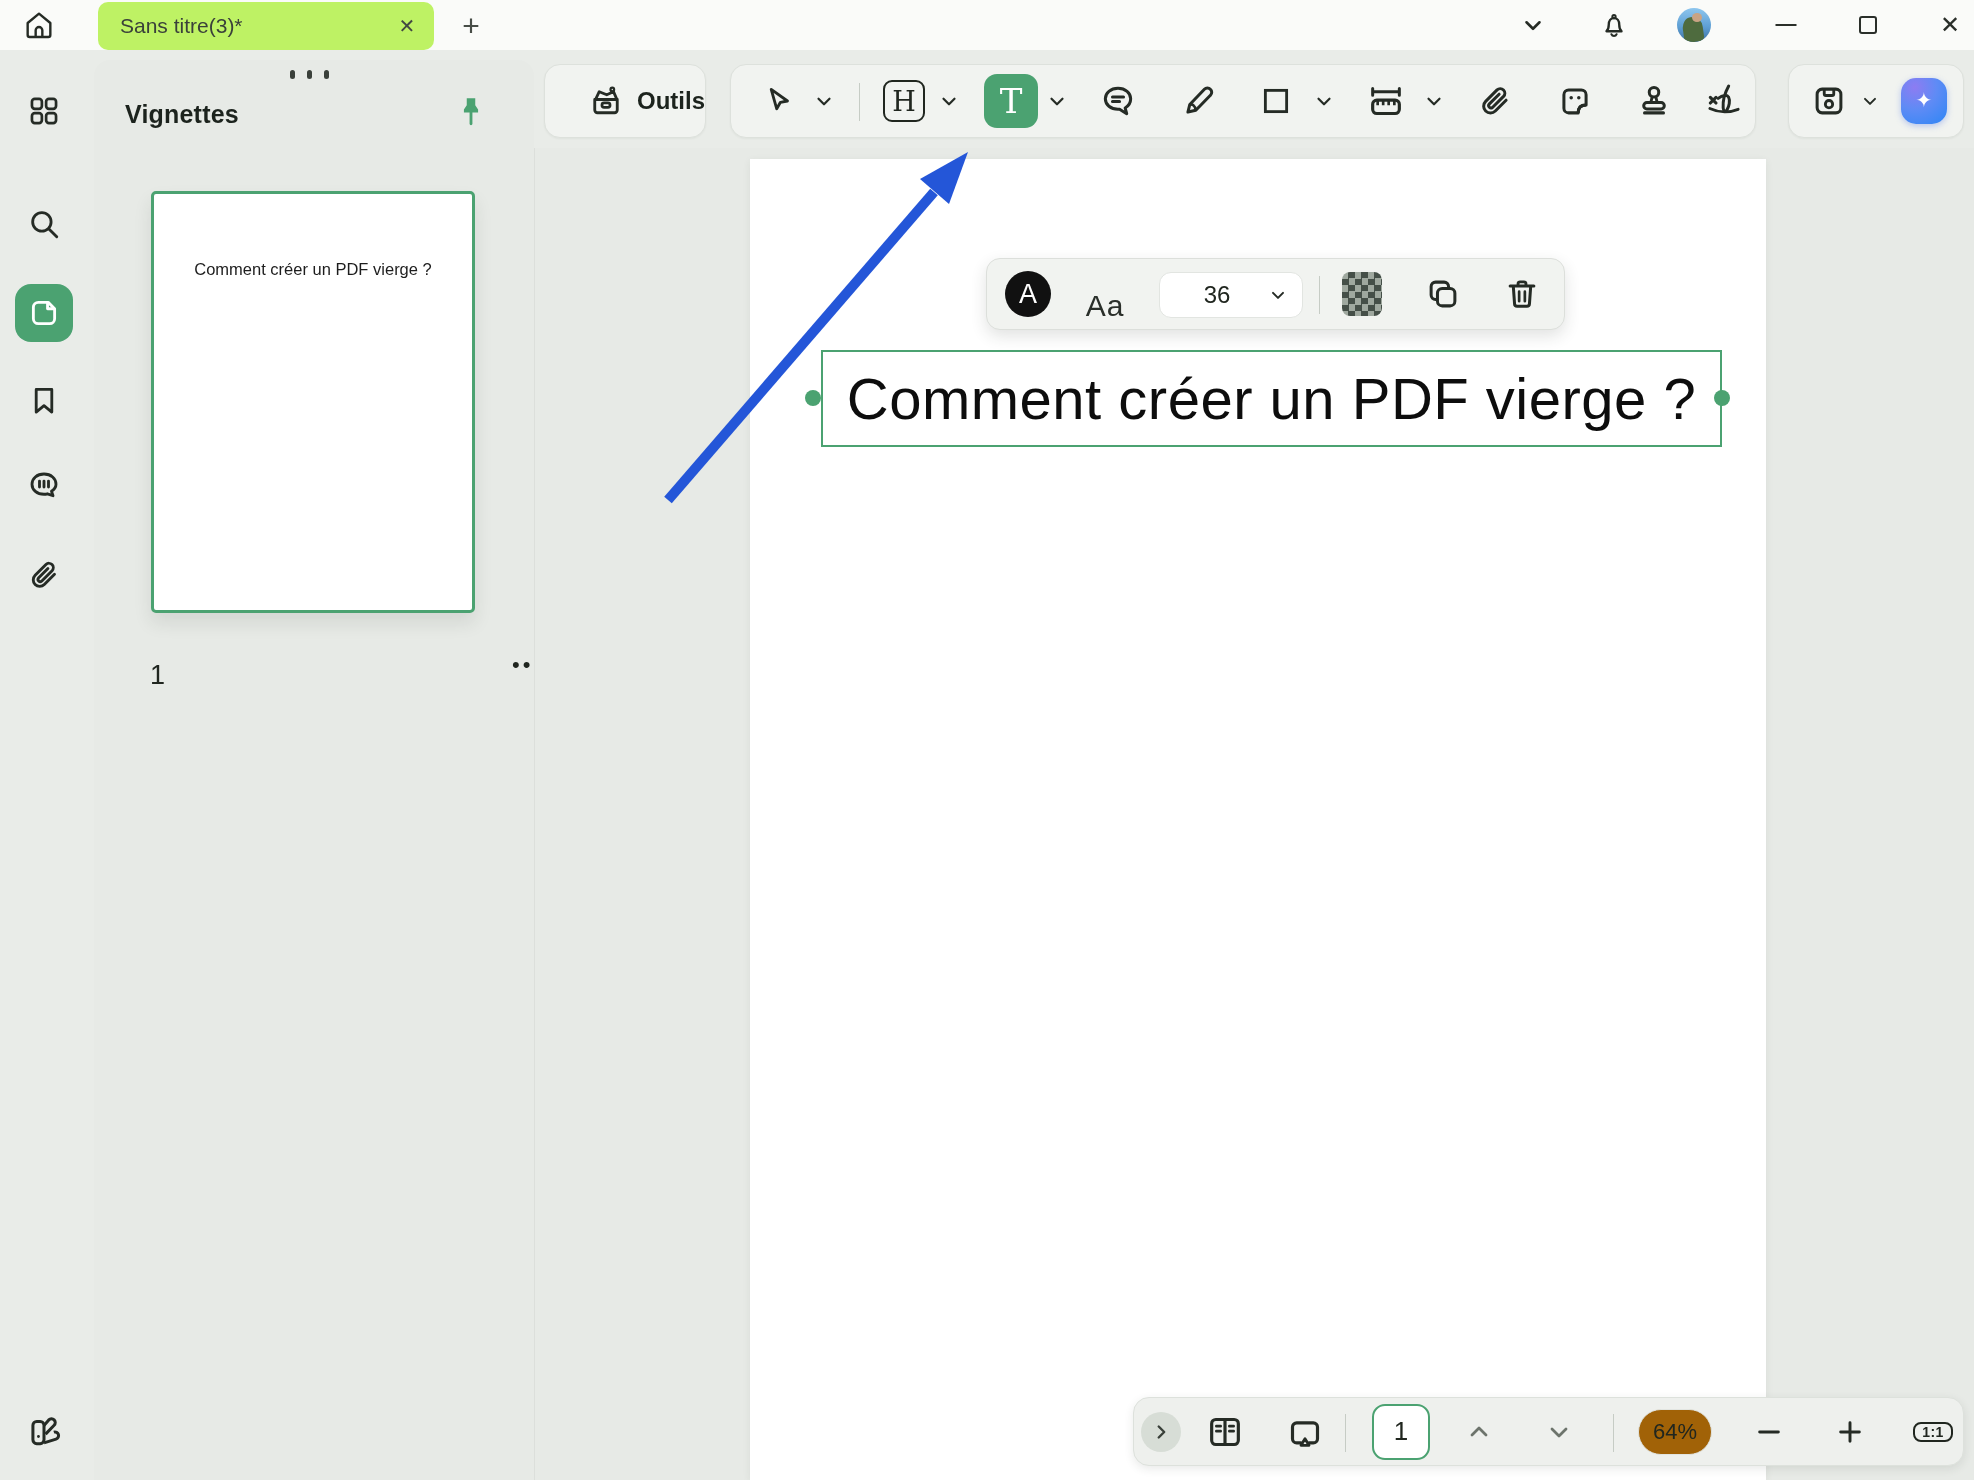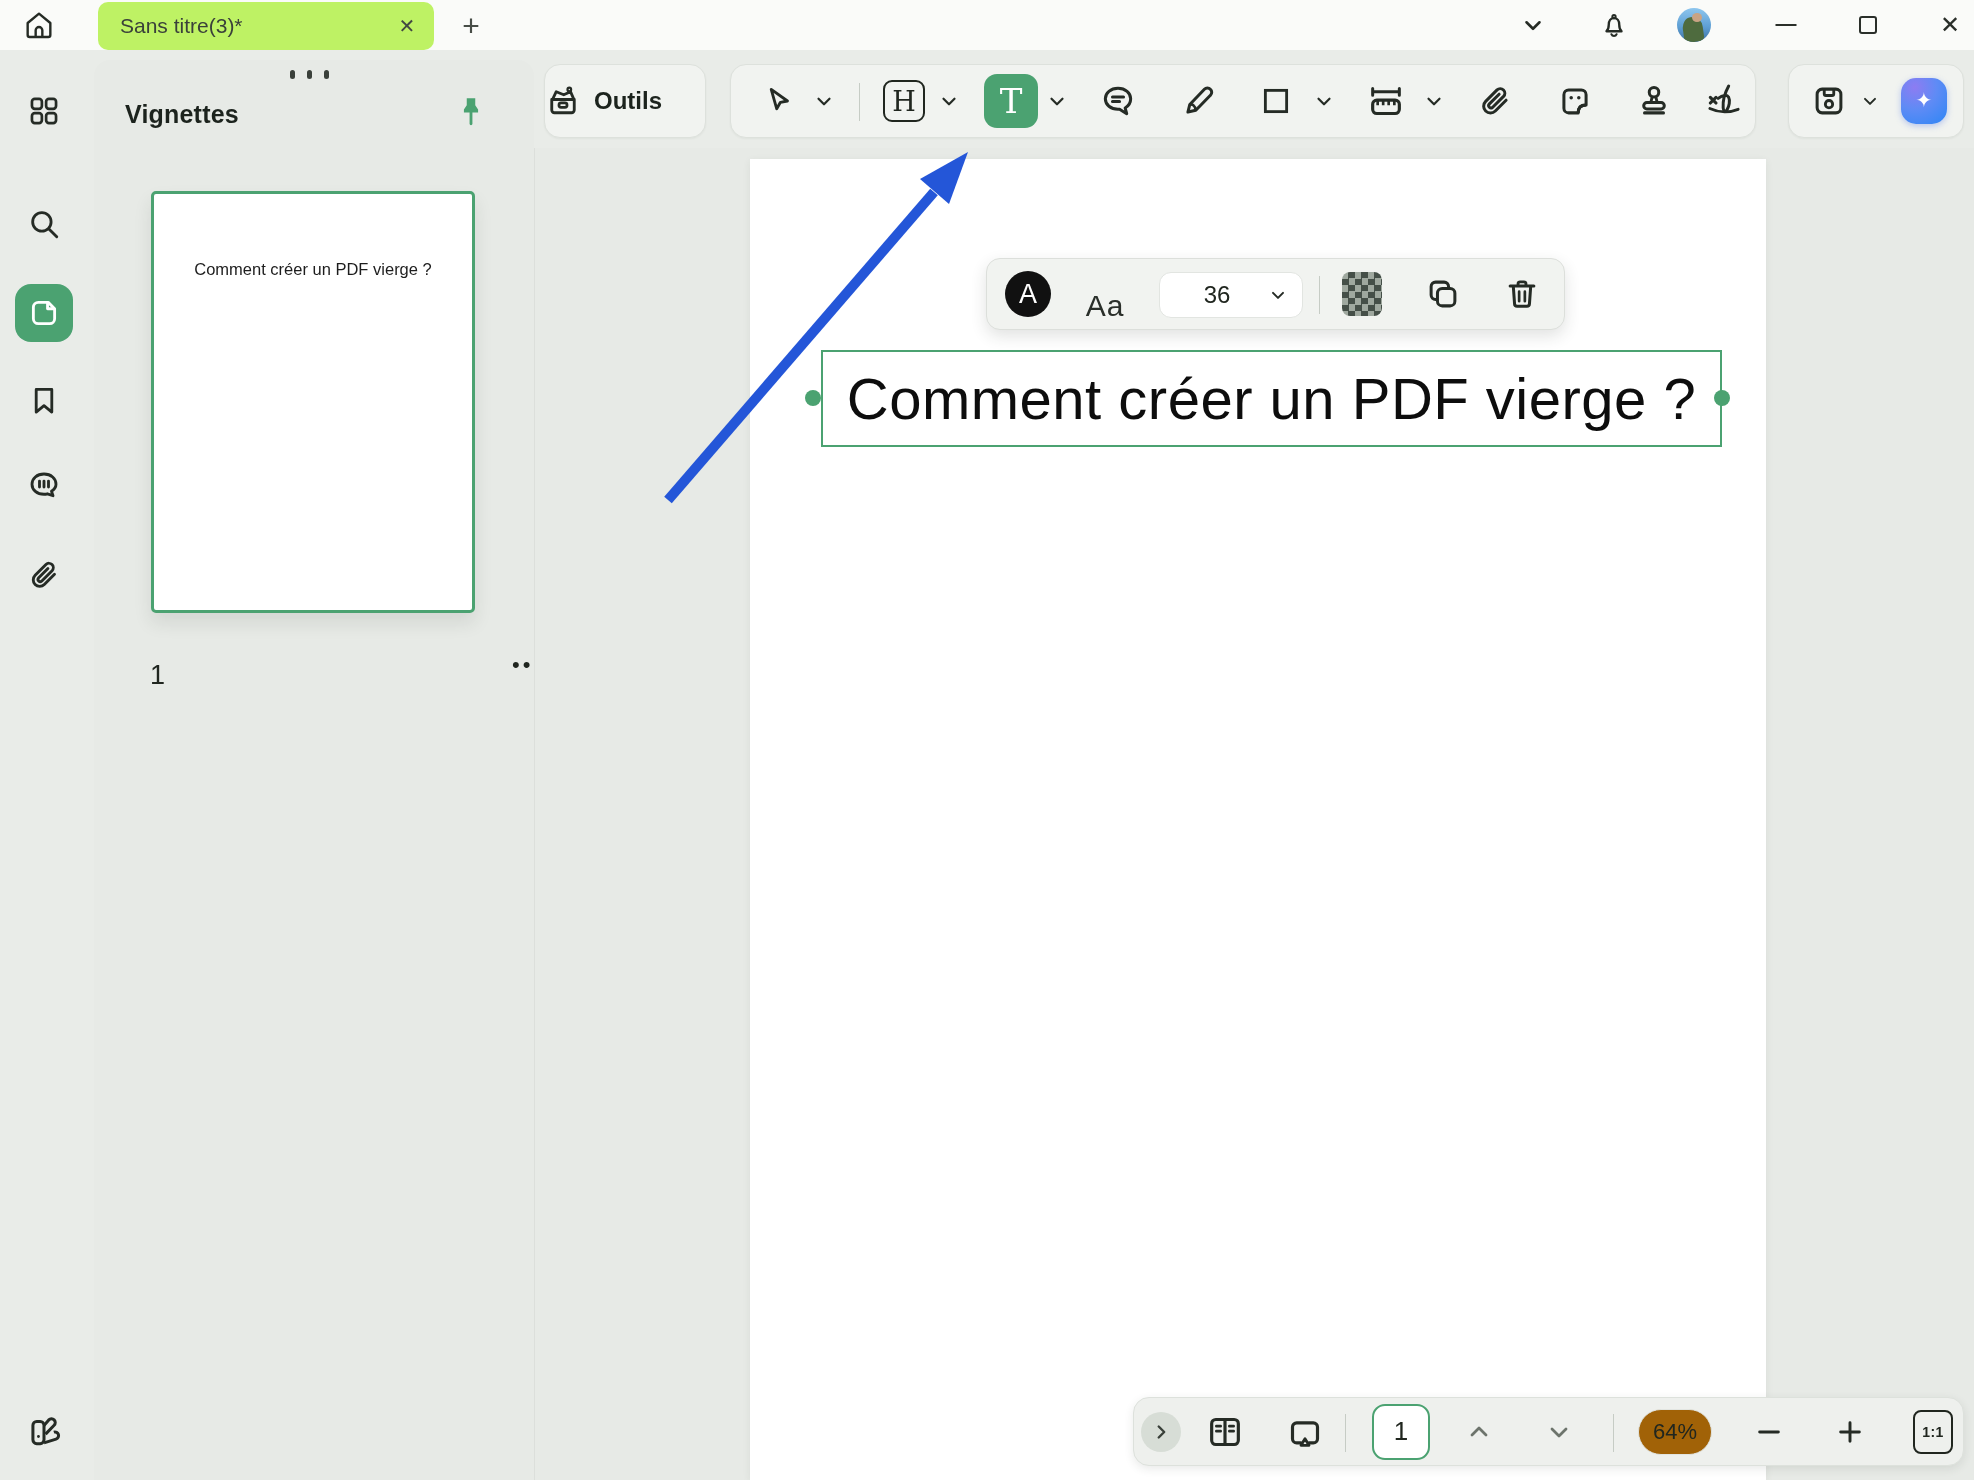--- a/index.html
+++ b/index.html
@@ -33,21 +33,21 @@
   .drag-dots i { width:5px; height:9px; border-radius:3px; background:#3a403a; }
   .panel-title { position:absolute; left:31px; top:40px; font-size:25px; font-weight:bold; color:#1c231d; letter-spacing:.2px; }
   .pin { position:absolute; left:360px; top:32px; color:#4BA271; }
   .thumb { position:absolute; left:57px; top:131px; width:324px; height:422px; background:#fff; border:3px solid #4BA271; border-radius:5px; box-shadow:0 10px 18px rgba(40,50,44,.10); }
   .thumb-text { position:absolute; left:0; right:0; top:66px; text-align:center; font-size:16.5px; color:#1d1d1d; }
   .thumb-num { position:absolute; left:56px; top:600px; font-size:27px; color:#20261f; }
   .thumb-more { position:absolute; left:418px; top:592px; font-size:22px; letter-spacing:3px; color:#20261f; }
 
   
   .card { background:#f1f3f0; border:1.5px solid #dde1dc; border-radius:16px; box-shadow:0 1px 2px rgba(40,50,44,.05); }
-  .tools-btn { position:absolute; left:544px; top:64px; width:162px; height:74px; display:flex; align-items:center; justify-content:flex-start; gap:13px; }
+  .tools-btn { position:absolute; left:544px; top:64px; width:162px; height:74px; display:flex; align-items:center; justify-content:flex-end; gap:13px; }
   .tools-label { font-size:24px; font-weight:bold; color:#1c231d; }
   .tgroup { position:absolute; left:730px; top:64px; width:1026px; height:74px; }
   .tgroup2 { position:absolute; left:1788px; top:64px; width:176px; height:74px; }
   .titem { position:absolute; top:50%; transform:translate(-50%,-50%); display:flex; align-items:center; justify-content:center; }
   .vdiv { position:absolute; top:18px; width:0; height:38px; border-left:1.6px solid #c6ccc5; }
   .hglyph { width:42px; height:42px; border:2.6px solid #20261f; border-radius:9px; display:flex; align-items:center; justify-content:center; font-family:"DejaVu Serif", serif; font-size:27px; color:#20261f; }
   .t-tile { width:54px; height:54px; background:#4BA271; border-radius:13px; display:flex; align-items:center; justify-content:center; font-family:"DejaVu Serif", serif; font-size:34px; color:#fff; }
   .ai-orb { width:46px; height:46px; border-radius:15px; background:radial-gradient(circle at 30% 20%,#8d7cf2 0%,#5f8bf5 45%,#2e86f5 100%); display:flex; align-items:center; justify-content:center; color:#fff; font-size:20px; box-shadow:0 2px 6px rgba(70,110,230,.35); }
   .ai-orb span { transform:translateY(-1px); }
 
@@ -72,21 +72,21 @@
 
   
   .arrow-svg { position:absolute; left:0; top:0; z-index:7; pointer-events:none; }
 
   
   .bbar { position:absolute; left:1133px; top:1397px; width:831px; height:69px; background:#eef0ed; border:1.5px solid #dde1dc; border-radius:16px; box-shadow:0 3px 10px rgba(40,50,44,.10); z-index:8; }
   .bitem { position:absolute; top:50%; transform:translateY(-50%); display:flex; align-items:center; justify-content:center; }
   .circ-btn { width:40px; height:40px; border-radius:50%; background:#d7ddd6; color:#394039; }
   .pagebox { width:58px; height:56px; background:#fff; border:2px solid #4BA271; border-radius:13px; font-size:26px; color:#20261f; }
   .zoom-pill { width:74px; height:46px; background:#a16207; border:1.5px solid #e2e5e1; border-radius:23px; font-size:22px; color:#20261f; }
-  .ratio-box { width:40px; height:44px; border:2.6px solid #20261f; border-radius:8px; font-size:14px; font-weight:bold; color:#20261f; letter-spacing:.5px; }
+  .ratio-box { width:40px; height:20px; border:2.6px solid #20261f; border-radius:8px; font-size:14px; font-weight:bold; color:#20261f; letter-spacing:.5px; }
   .gray { color:#6d746c; }
 </style>
 </head>
 <body>
 
 <svg width="0" height="0" style="position:absolute">
   <defs>
     <symbol id="i-home" viewBox="0 0 24 24">
         <path d="M3.5 10.5 12 3.5l8.5 7v9a1.5 1.5 0 0 1-1.5 1.5H5a1.5 1.5 0 0 1-1.5-1.5zM9.5 21v-5a2.5 2.5 0 0 1 5 0v5" fill="none" stroke="currentColor" stroke-width="1.8" stroke-linejoin="round"></path>
       </symbol>

